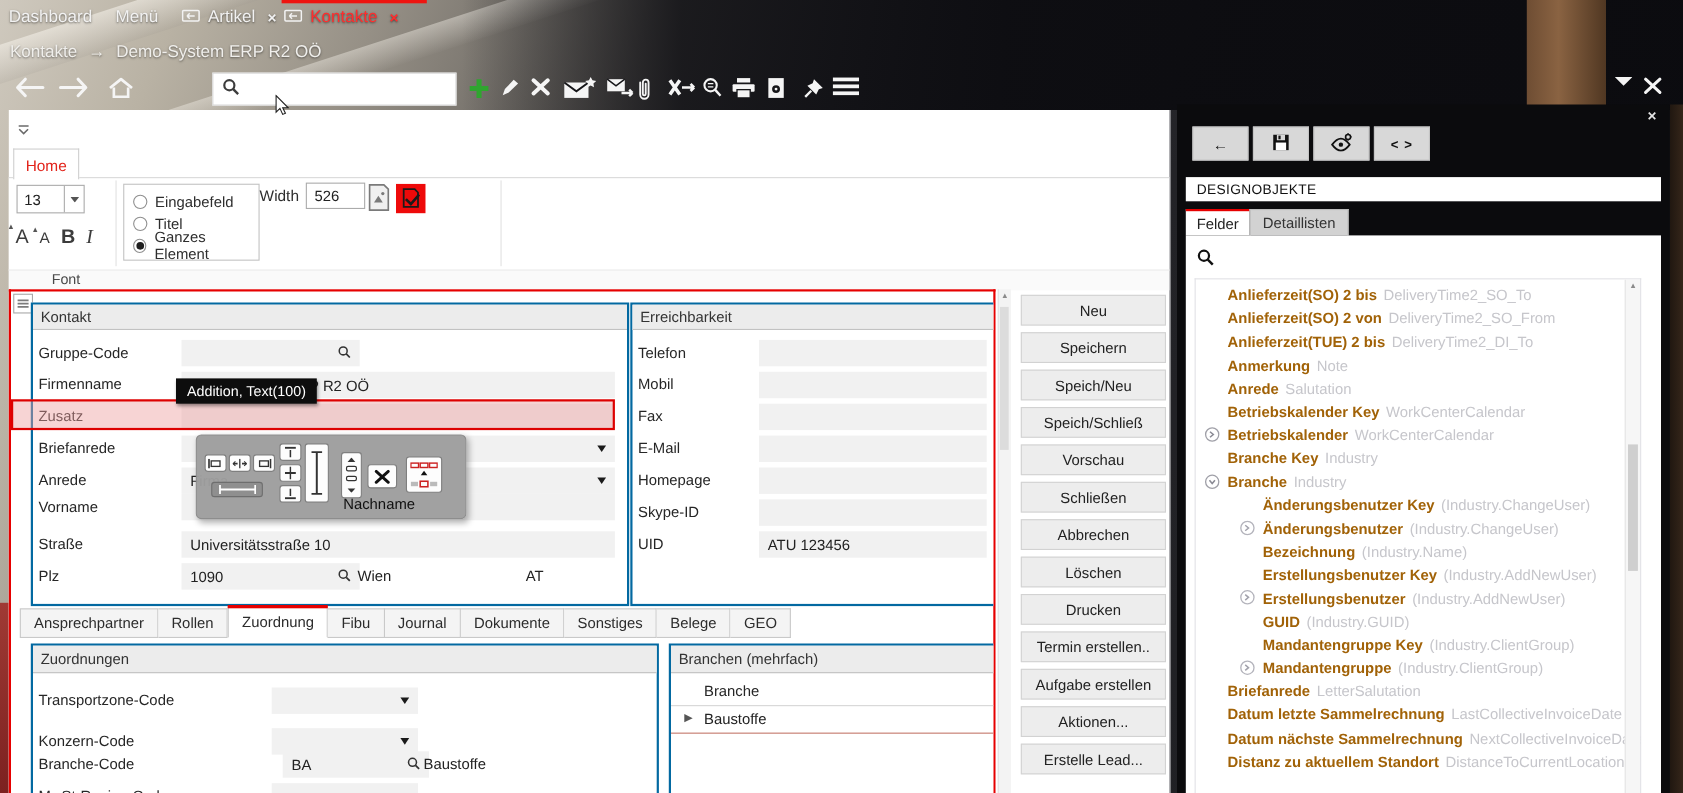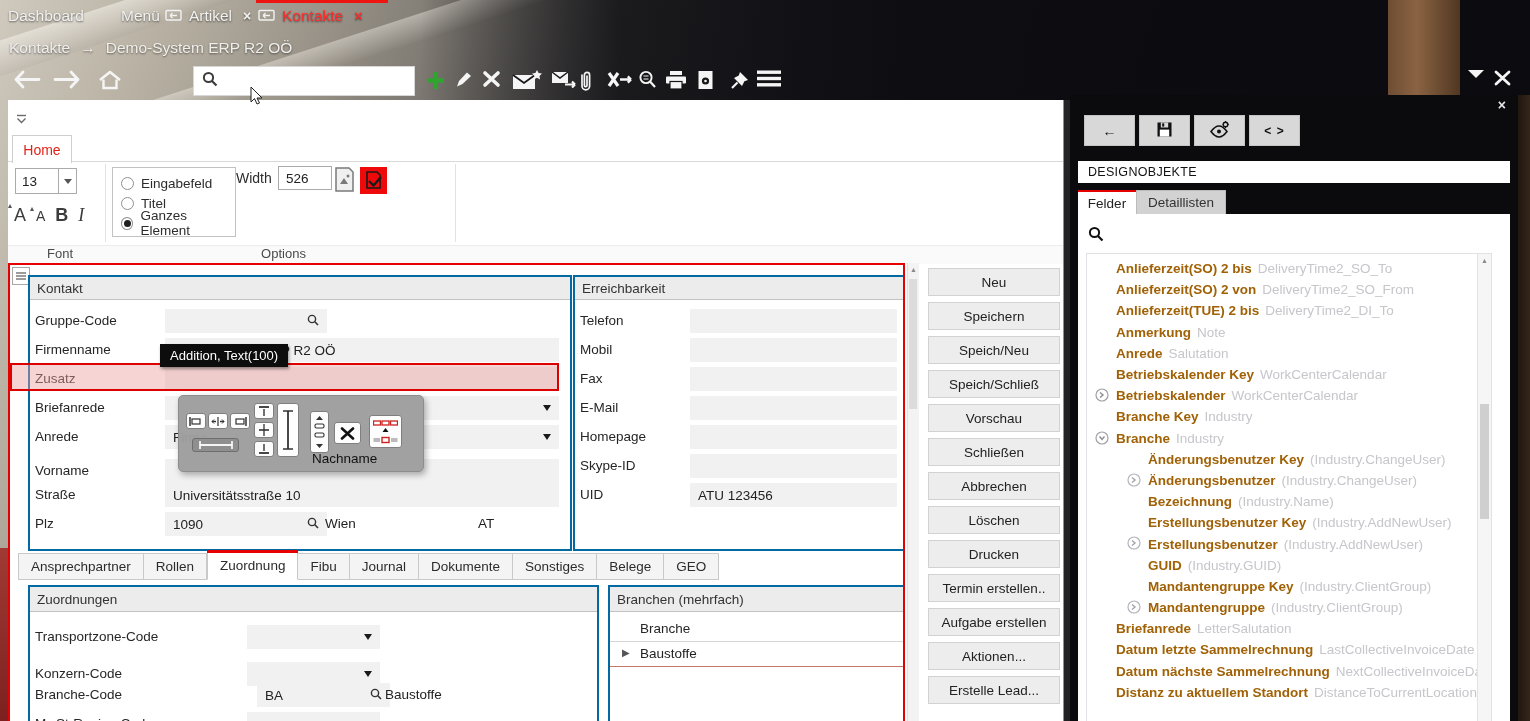--- a/index.html
+++ b/index.html
@@ -108,21 +108,21 @@
 <div class="darktop"></div>
 <div class="wood"></div>
 <div class="woodside"></div>
 <div class="redstrip"></div>
 
 <div class="topbar">
   <div class="activebar"></div>
   <div class="ttab" style="left:8px">
     <span>Dashboard</span>
   </div>
-  <div class="ttab" style="left:121px">
+  <div class="ttab" style="left:105px">
     <span>Menü</span>
   </div>
   <div class="ttab" style="left:165px">
     <span><svg width="17" height="13" viewBox="0 0 17 13">
           <rect x="1" y="2.5" width="15" height="9.5" rx="1" fill="none" stroke="#f2f2f2" stroke-width="1.4"></rect>
           <path d="M5 7.5h7M5 7.5l2.5-2.5M5 7.5l2.5 2.5" stroke="#f2f2f2" stroke-width="1.3" fill="none"></path>
         </svg></span>
     <span>Artikel</span>
     <span class="tclose">×</span>
   </div>
@@ -302,21 +302,20 @@
         </svg></span>
     <span class="abs" style="left:352px;top:5px"><svg width="27" height="27" viewBox="0 0 27 27">
           <rect width="27" height="27" fill="#ee0a0a"></rect>
           <path d="M7 5h10l3 3v13H7z" fill="none" stroke="#1a1a1a" stroke-width="1.6"></path>
           <path d="M9 14l4.5 4.5L21 10" stroke="#1a1a1a" stroke-width="2.4" fill="none"></path>
         </svg></span>
     <div class="rsep" style="left:447px"></div>
   </div>
   <div class="rlabels">
     <span class="abs" style="left:7px;width:90px;text-align:center">Font</span>
-    <span class="abs" style="left:104px;width:343px;text-align:center">Options</span>
   </div>
 
   <div class="design">
     <span class="abs" style="left:2px;top:2px;width:18px;height:18px;background:#fff;border:1px solid #a8a8a8;box-sizing:border-box"><svg width="16" height="16" viewBox="0 0 16 16">
           <path d="M3 5h10M3 8h10M3 11h10" stroke="#7c7c7c" stroke-width="1.6"></path>
         </svg></span>
 
     <div class="group" style="left:18px;top:10px;width:540px;height:272px">
       <div class="ghead">
           <span>Kontakt</span>
@@ -350,21 +349,21 @@
             <span class="cdown"></span>
           </span>
       </div>
       <div class="krow" style="top:148px">
         <span class="klabel">Anrede</span>
         <span class="field" style="left:135px;width:394px">
             <span>Firma</span>
             <span class="cdown"></span>
           </span>
       </div>
-      <div class="krow" style="top:182px">
+      <div class="krow" style="top:172px">
         <span class="klabel">Vorname</span>
         <span class="field" style="left:135px;width:394px">
             <span></span>
           </span>
       </div>
       <div class="krow" style="top:206px">
         <span class="klabel">Straße</span>
         <span class="field" style="left:135px;width:394px">
             <span>Universitätsstraße 10</span>
           </span>

